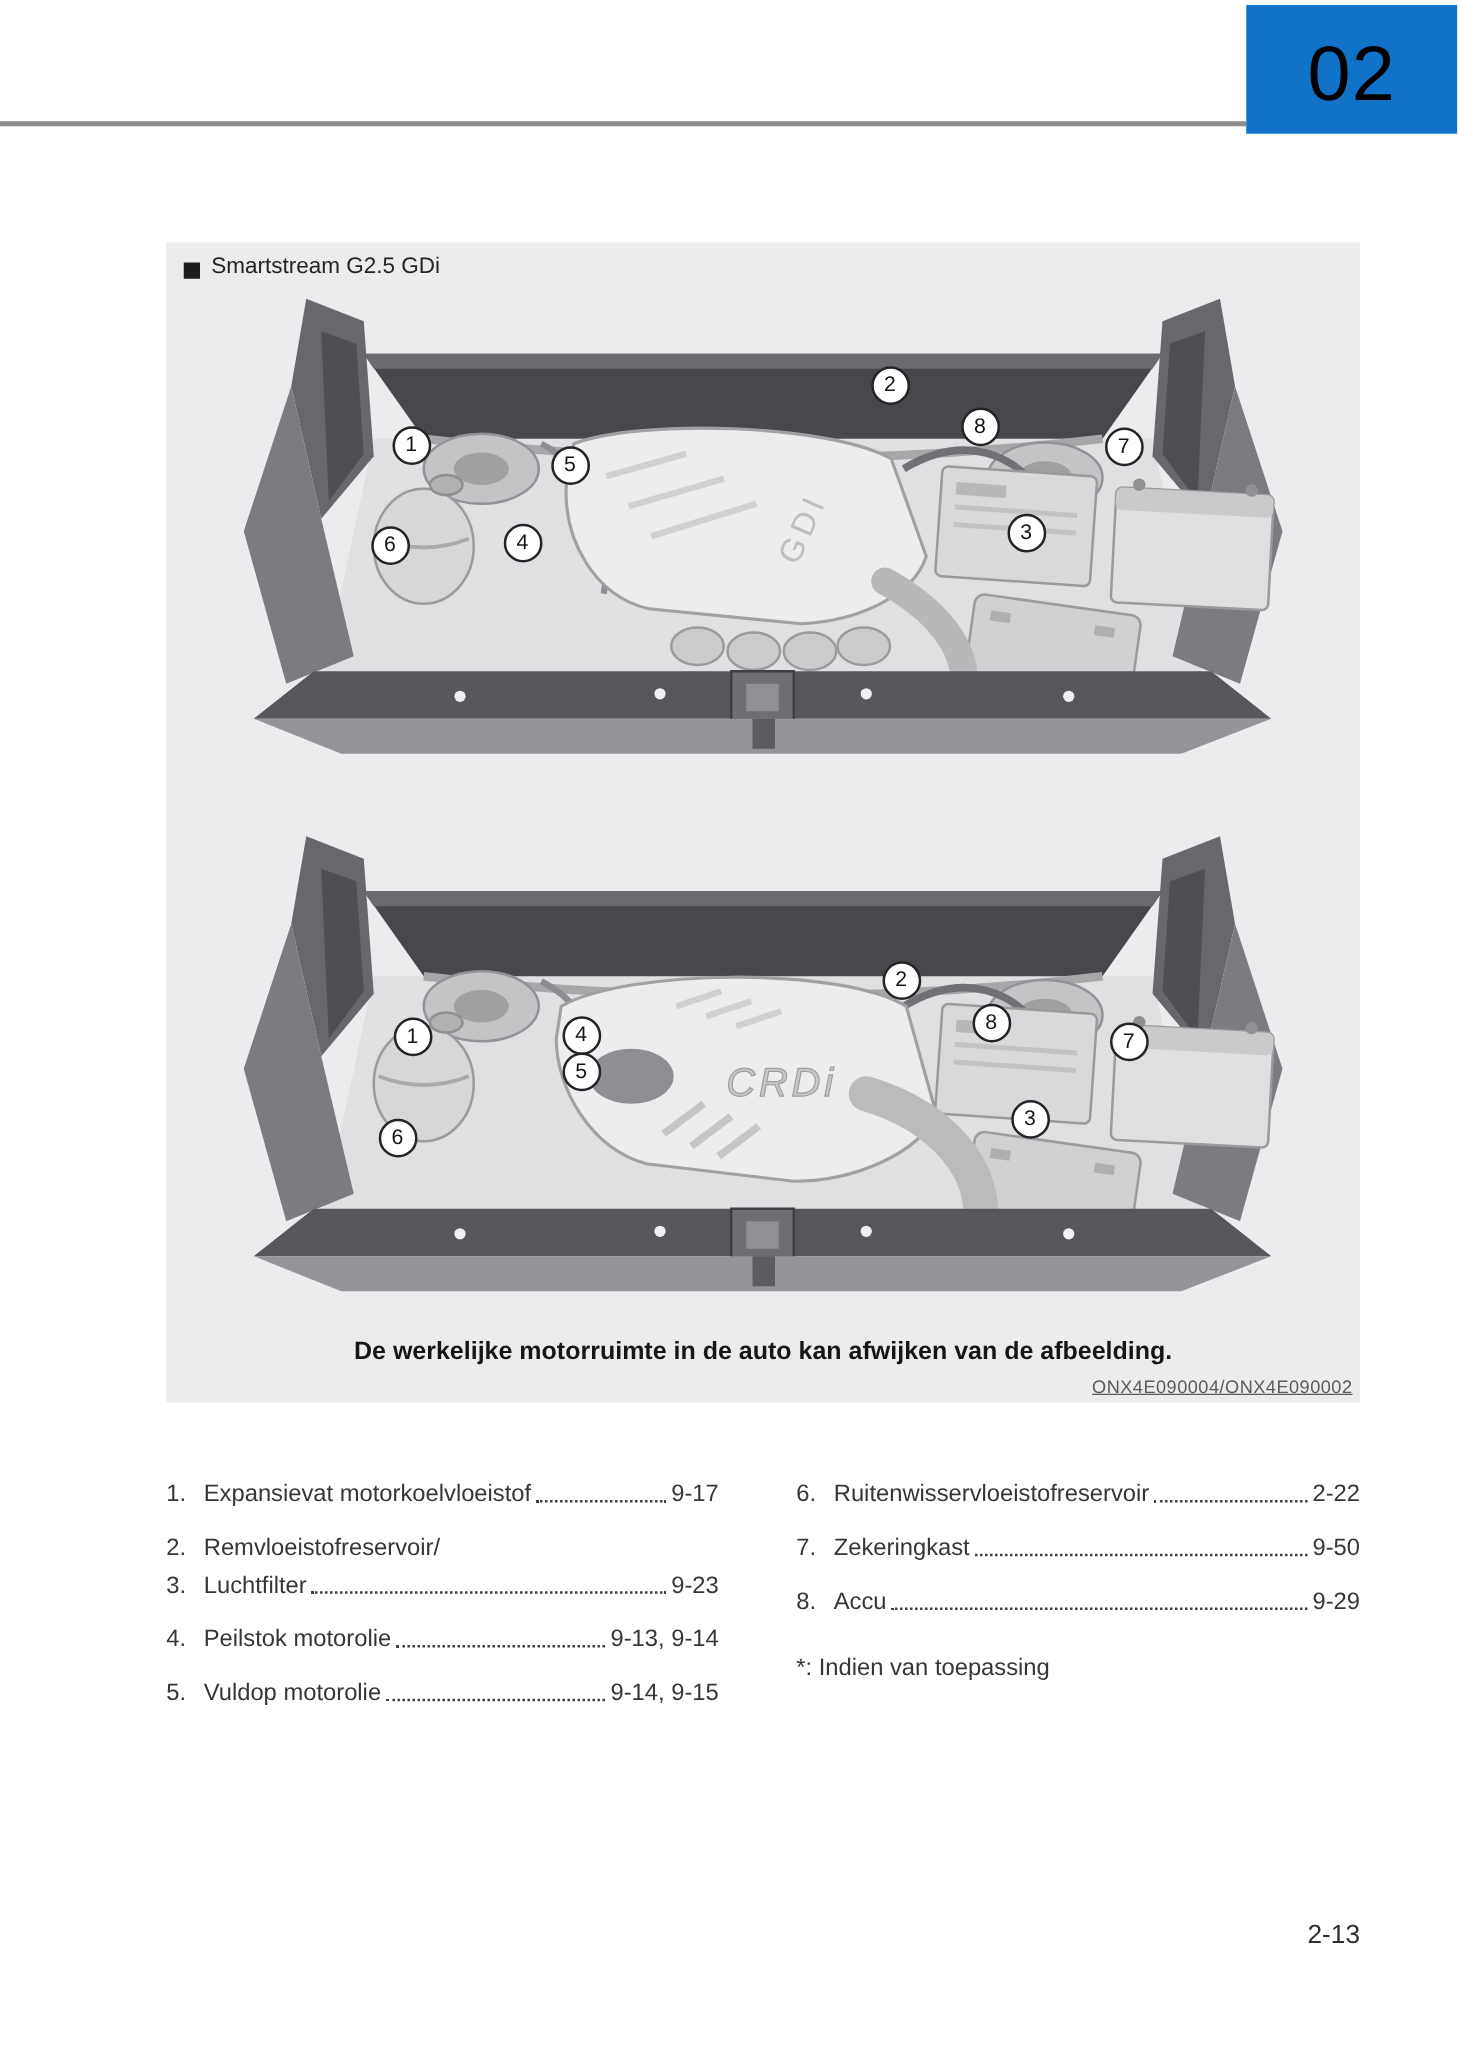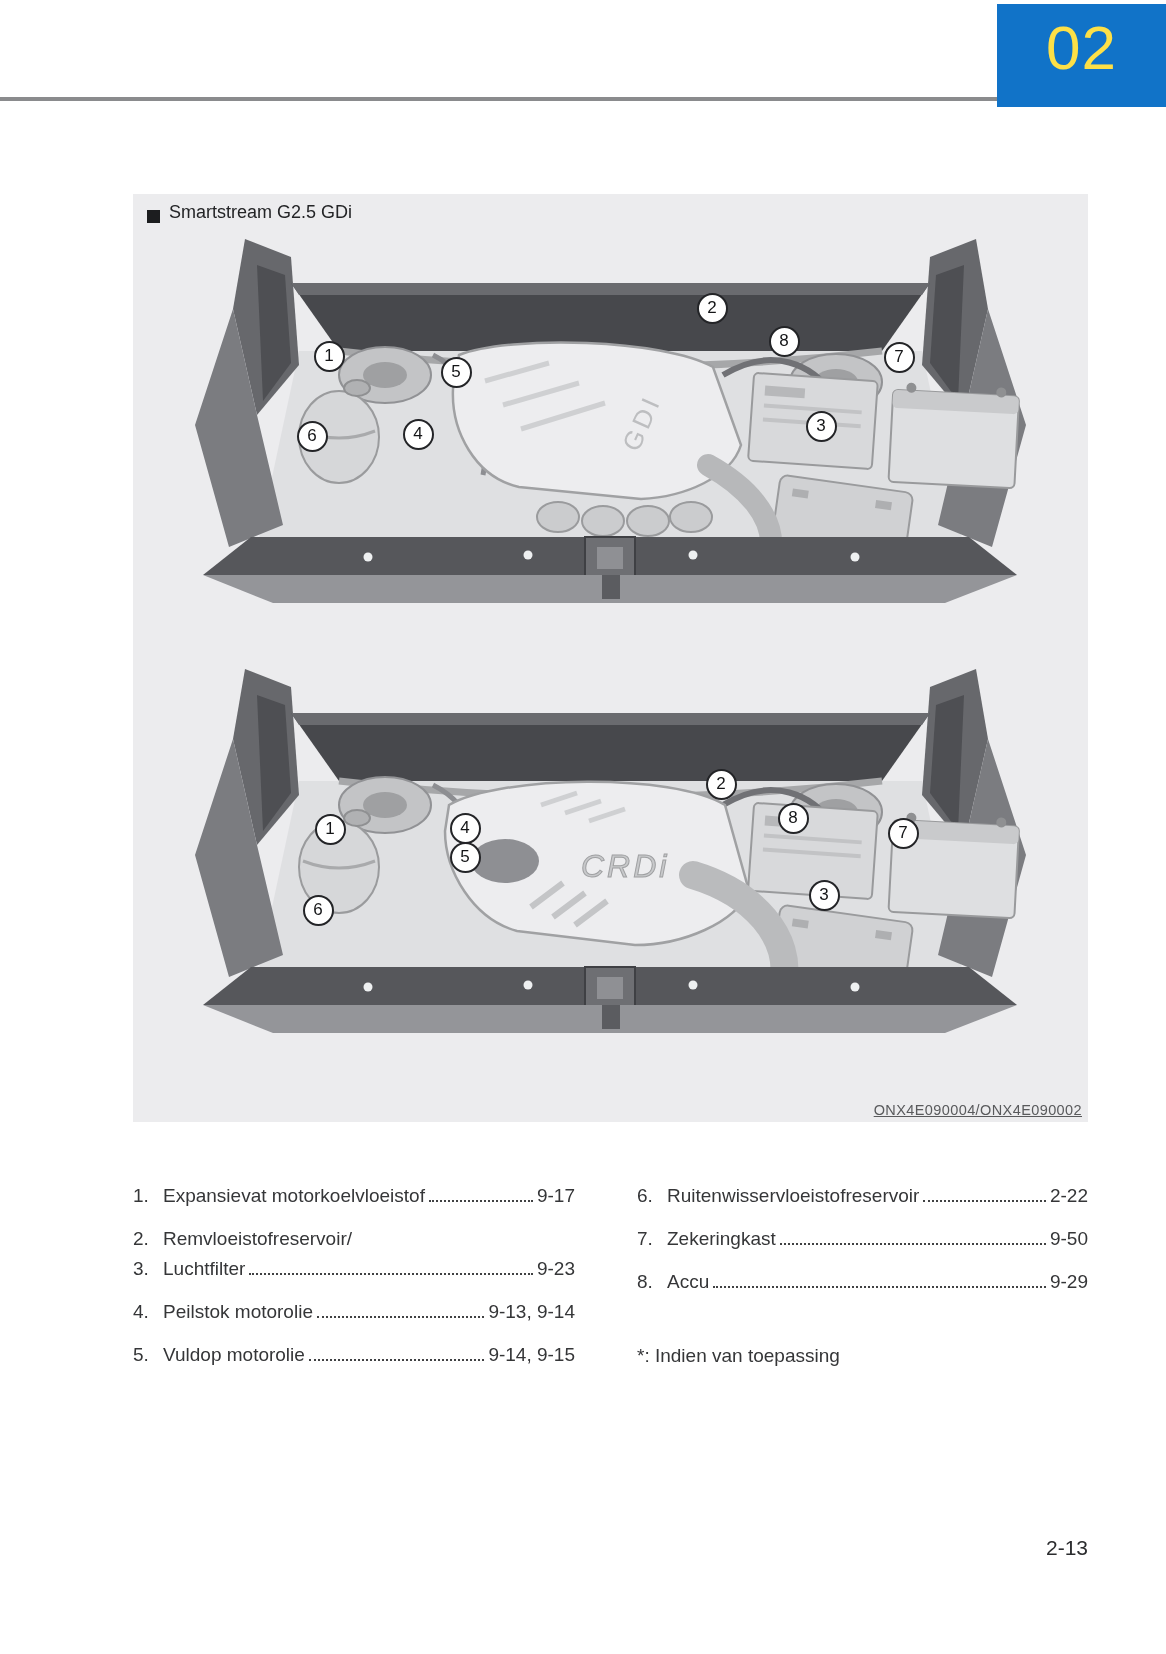--- a/index.html
+++ b/index.html
@@ -5,22 +5,22 @@
   html,body{margin:0;padding:0;background:#fff;}
   .page{
     position:relative;width:1166px;height:1654px;background:#ffffff;
     font-family:"Liberation Sans","DejaVu Sans",sans-serif;overflow:hidden;
     color:#2e2f31;
   }
   
   .rule{position:absolute;left:0;top:97px;width:997px;height:4px;background:#8a8b8d;}
   .chapter-tab{
     position:absolute;left:997px;top:4px;width:169px;height:103px;background:#1173c8;
-    display:flex;align-items:flex-start;justify-content:center;
-    color:#fde047;font-size:62px;font-weight:400;letter-spacing:1px;padding-top:8px;box-sizing:border-box;
+    display:flex;align-items:center;justify-content:center;
+    color:#000000;font-size:62px;font-weight:400;letter-spacing:1px;padding-top:8px;box-sizing:border-box;
   }
   
   .panel{position:absolute;left:133px;top:194px;width:955px;height:928px;background:#ececee;}
   .fig-label{position:absolute;left:14px;display:flex;align-items:flex-end;font-size:18px;color:#232426;}
   .fig-label .sq{width:13px;height:13px;background:#1c1d1f;margin-right:9px;flex:0 0 auto;}
   .fig{position:absolute;left:0;width:955px;}
   .fig svg{display:block;}
   .callout{
     position:absolute;width:31px;height:31px;box-sizing:border-box;
     border:2.5px solid #232427;border-radius:50%;background:#ffffff;
@@ -34,21 +34,21 @@
   .legend{position:absolute;left:133px;top:1185px;width:955px;display:flex;}
   .col-left{width:442px;margin-right:62px;flex:0 0 auto;}
   .col-right{width:451px;flex:0 0 auto;}
   .row{display:flex;align-items:flex-end;font-size:19px;line-height:22px;color:#353638;margin-bottom:21px;}
   .row.tight{margin-bottom:8px;}
   .row .num{flex:0 0 30px;}
   .row .indent{flex:0 0 30px;}
   .row .lbl{white-space:nowrap;}
   .row .dots{flex:1;border-bottom:2px dotted #404143;margin:0 4px 5px 4px;min-width:12px;}
   .row .pg{white-space:nowrap;}
-  .footnote{margin-top:52px;font-size:19px;color:#353638;}
+  .footnote{margin-top:31px;font-size:19px;color:#353638;}
   
   .page-num{position:absolute;right:78px;top:1536px;font-size:21px;color:#2b2c2e;}
 </style>
 </head>
 <body>
 
 <div class="page">
 
   <div class="rule"></div>
   <div class="chapter-tab">
@@ -256,20 +256,21 @@
           <span>6</span>
         </div>
       <div class="callout" style="left:754.5px;top:162.5px;">
           <span>7</span>
         </div>
       <div class="callout" style="left:644.5px;top:147.5px;">
           <span>8</span>
         </div>
     </div>
 
+    <div class="caption">De werkelijke motorruimte in de auto kan afwijken van de afbeelding.</div>
     <div class="img-code">ONX4E090004/ONX4E090002</div>
   </div>
 
   <div class="legend">
     <div class="col-left">
       <div class="row">
         <span class="num">1.</span>
         <span class="lbl">Expansievat motorkoelvloeistof</span>
         <span class="dots"></span>
         <span class="pg">9-17</span>

